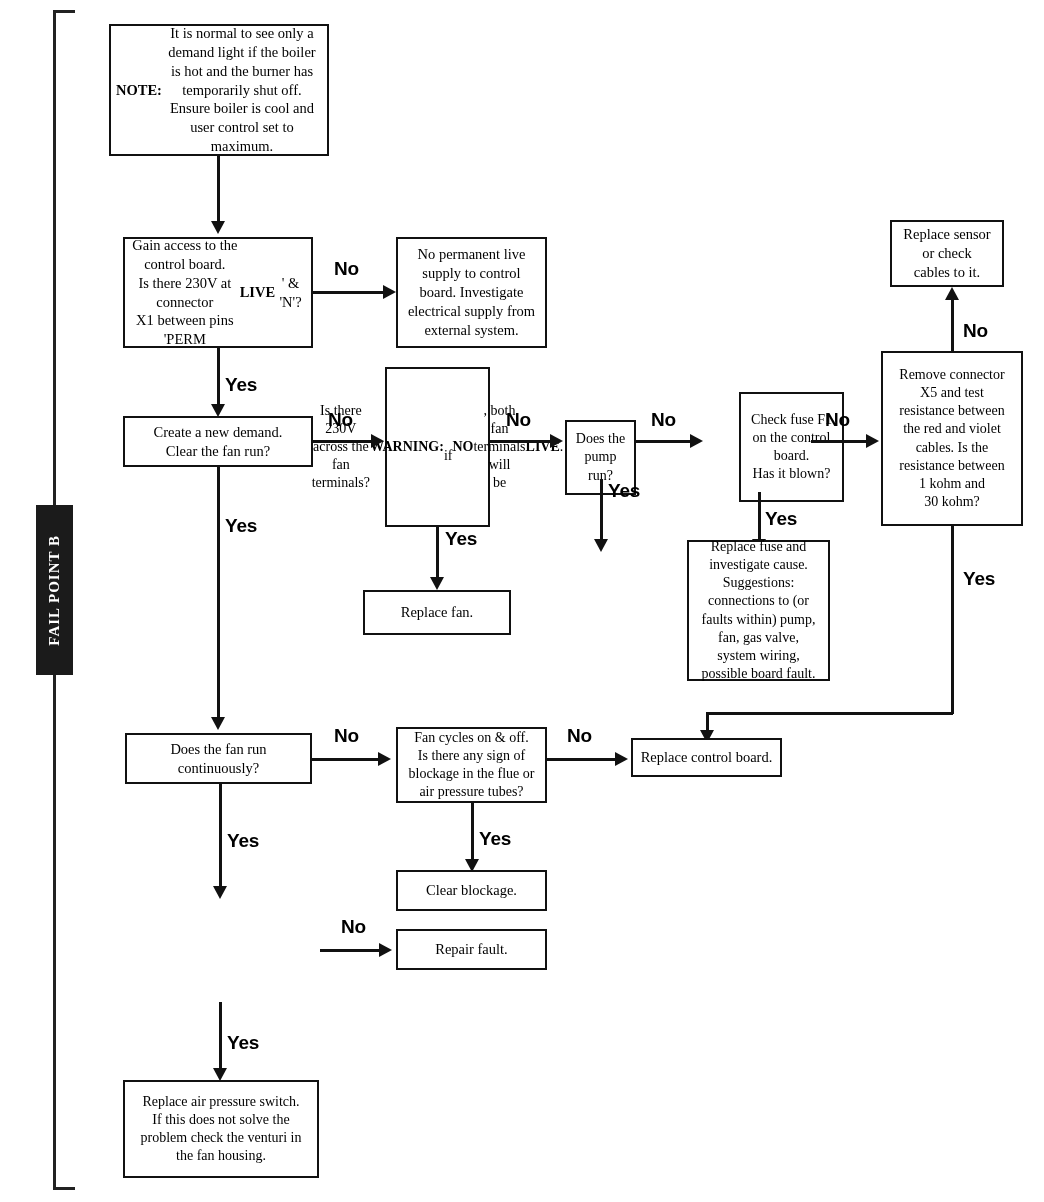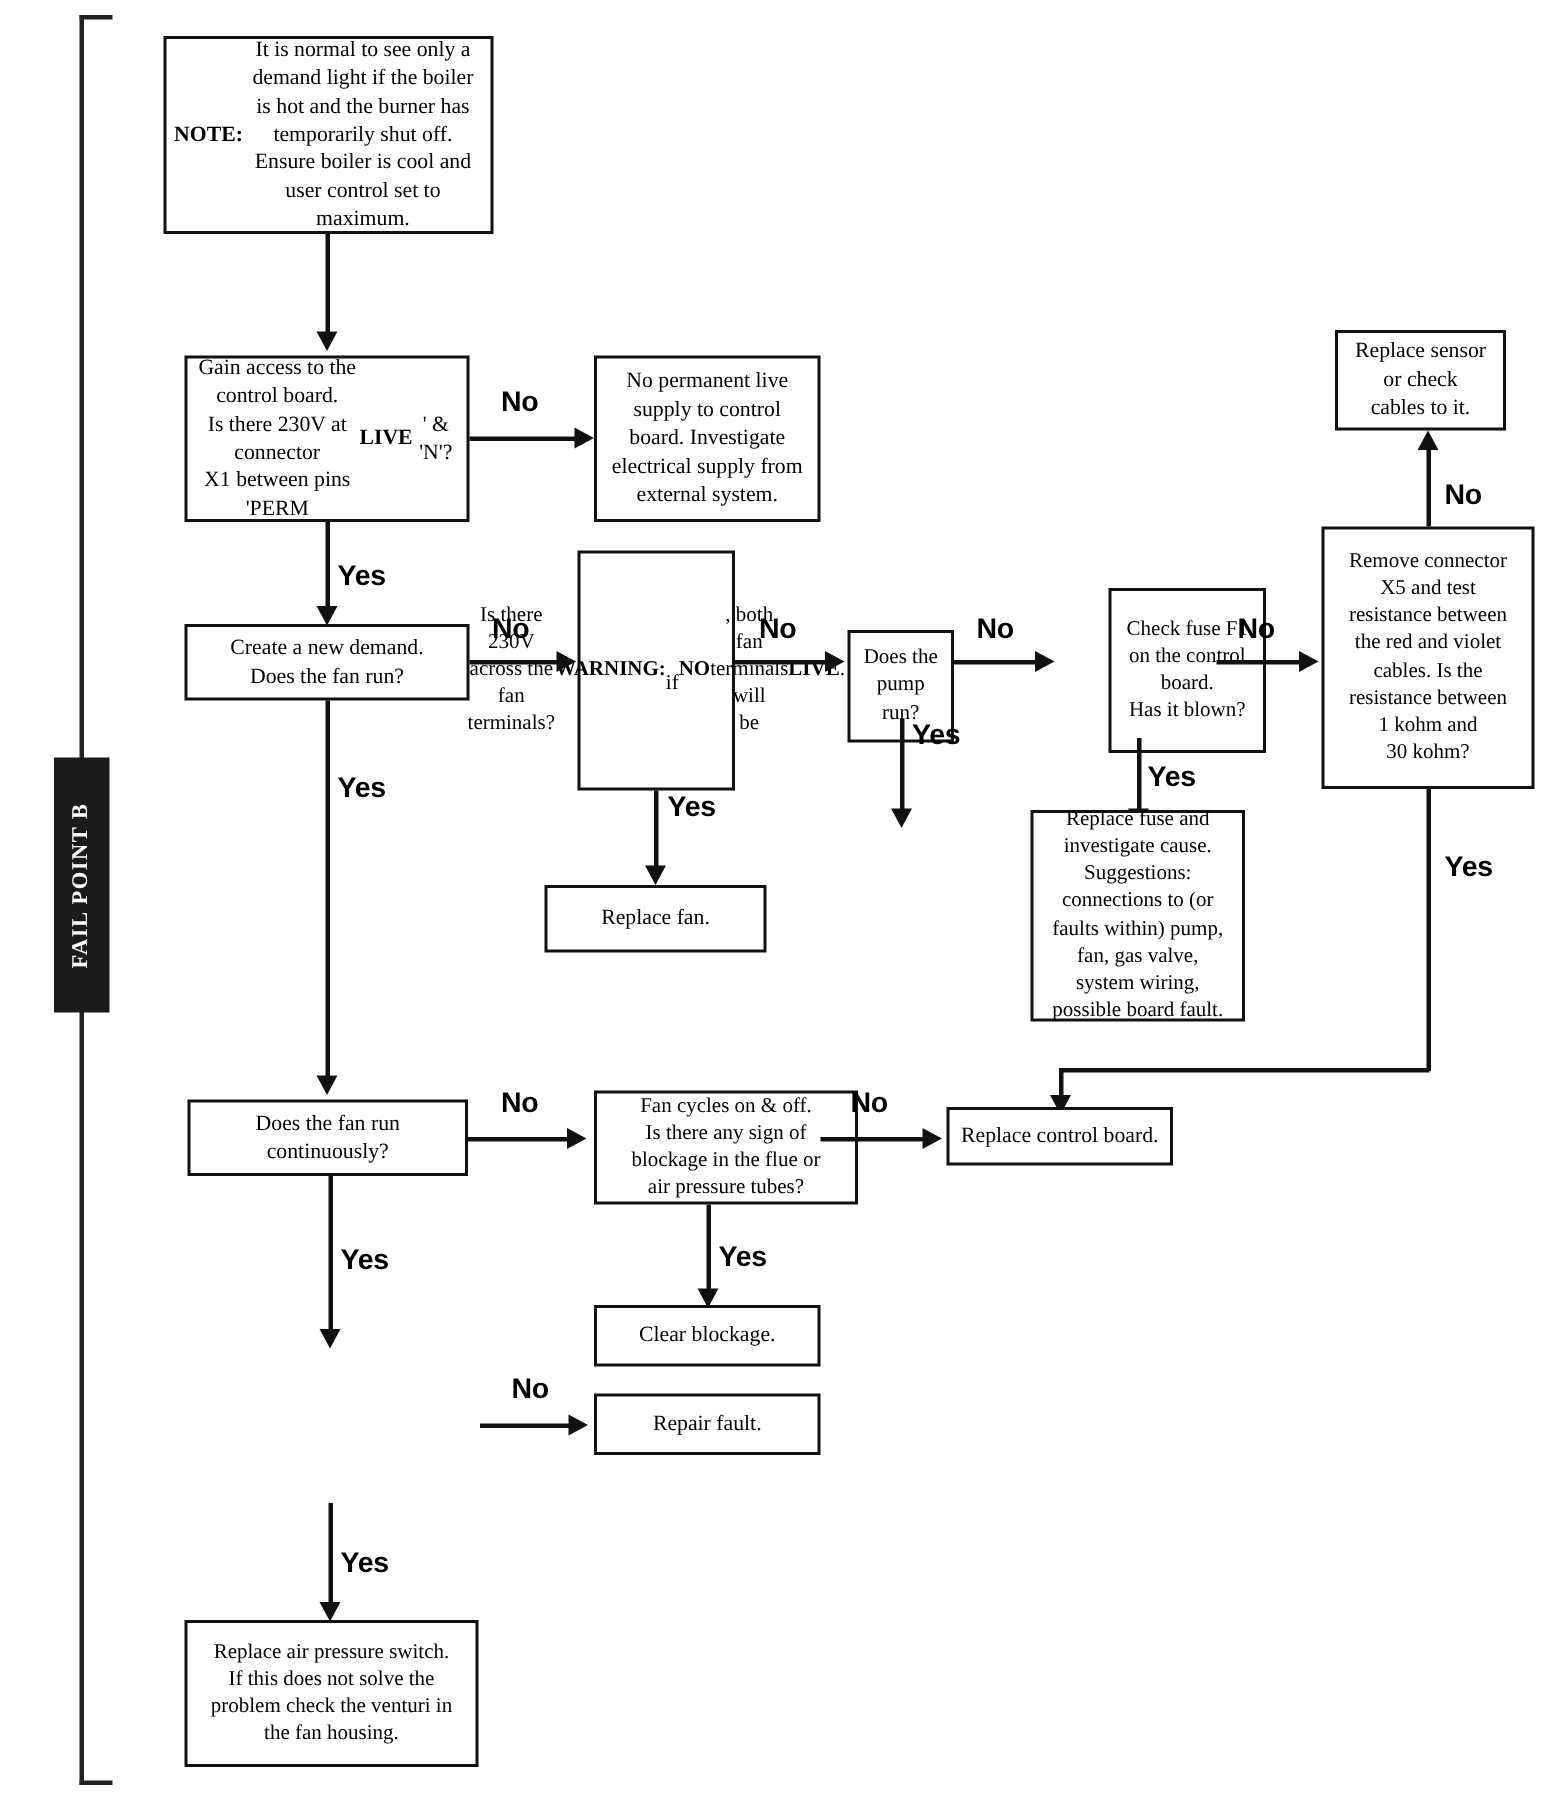--- a/index.html
+++ b/index.html
@@ -138,21 +138,21 @@
 
   <div class="ln h" style="left:313px; top:291px; width:72px;"></div>
   <div class="arw right" style="left:383px; top:285px;"></div>
   <div class="lbl" style="left:334px; top:258px;">No</div>
 
   <div class="ln v" style="left:217px; top:348px; height:58px;"></div>
   <div class="arw down" style="left:211px; top:404px;"></div>
   <div class="lbl" style="left:225px; top:374px;">Yes</div>
 
   <div class="box" style="left:123px; top:416px; width:190px; height:51px;">Create a new demand.
-Does the fan run?</div>
+Clear the fan run?</div>
 
   <div class="box tight" style="left:385px; top:367px; width:105px; height:160px;">Is there 230V
 across the fan
 terminals?
 <b>WARNING:</b>
 if <b>NO</b>, both fan
 terminals will
 be <b>LIVE</b>.</div>
 
   <div class="box tight" style="left:565px; top:404px; width:71px; height:75px;margin-top:16px;">Does the
@@ -227,21 +227,21 @@
   <div class="arw down" style="left:700px; top:730px;"></div>
   <div class="lbl" style="left:963px; top:568px;">Yes</div>
 
   <div class="ln v" style="left:217px; top:467px; height:252px;"></div>
   <div class="arw down" style="left:211px; top:717px;"></div>
   <div class="lbl" style="left:225px; top:515px;">Yes</div>
 
   <div class="box" style="left:125px; top:733px; width:187px; height:51px;">Does the fan run
 continuously?</div>
 
-  <div class="box tight" style="left:396px; top:727px; width:176px; height:76px;">Fan cycles on &amp; off.
+  <div class="box tight" style="left:396px; top:727px; width:151px; height:76px;">Fan cycles on &amp; off.
 Is there any sign of
 blockage in the flue or
 air pressure tubes?</div>
 
   <div class="box" style="left:631px; top:738px; width:151px; height:39px;">Replace control board.</div>
 
   <div class="ln h" style="left:312px; top:758px; width:68px;"></div>
   <div class="arw right" style="left:378px; top:752px;"></div>
   <div class="lbl" style="left:334px; top:725px;">No</div>
 

